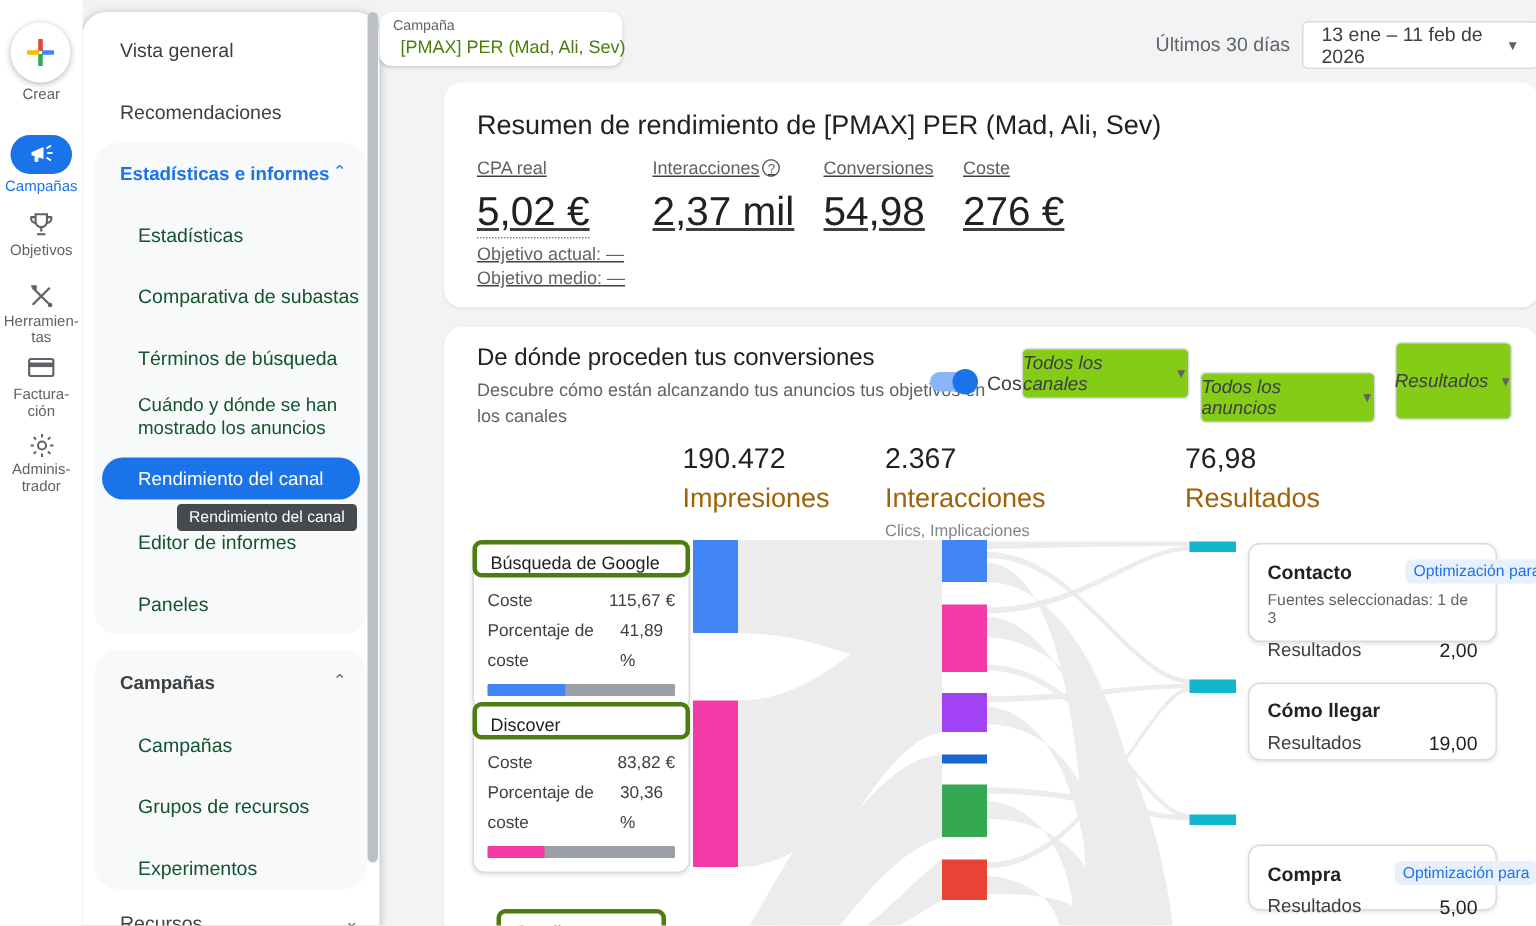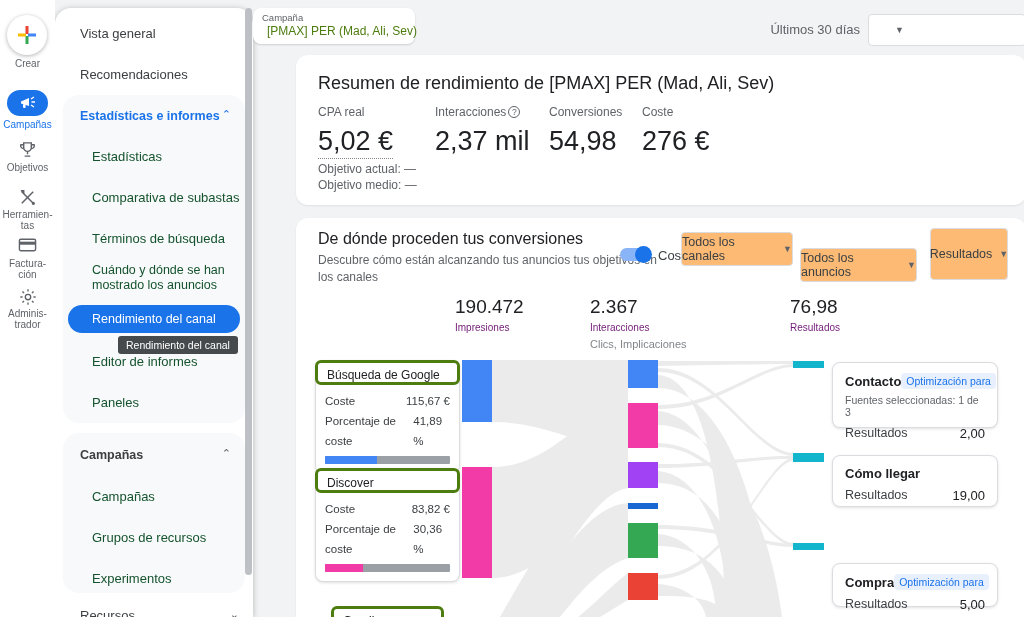--- a/index.html
+++ b/index.html
@@ -42,54 +42,54 @@
   .date-chip { position:absolute; left:868px; top:14px; width:158px; height:32px; background:#fff;
     border:1px solid #dadce0; border-radius:4px; display:flex; align-items:center; padding:0 12px;
     font-size:13px; color:#3c4043; cursor:pointer; }
   .date-chip .arrow { margin-left:14px; font-size:9px; color:#5f6368; }
   
   .card { position:absolute; background:#fff; border-radius:12px; box-shadow:0 1px 2px rgba(0,0,0,.08); }
   #card-summary { left:296px; top:55px; width:730px; height:150px; }
   #card-channels { left:296px; top:218px; width:730px; height:420px; }
   .card-title { position:absolute; left:22px; top:18px; font-size:18px; color:#202124; }
   
-  .metric { position:absolute; top:50px; }
+  .metric { position:absolute; top:50px;text-decoration:underline; }
   .metric .m-label { font-size:12px; color:#5f6368; display:flex; align-items:center; gap:2px; }
   .metric .m-value { font-size:27px; color:#202124; margin-top:7px; }
   .metric .m-sub { font-size:12px; color:#5f6368; margin-top:5px; line-height:15px; }
   .dotted-u { border-bottom:1px dotted #80868b; padding-bottom:2px; }
   .help-circ { width:12px; height:12px; border:1px solid #5f6368; border-radius:50%; font-size:8.5px;
     line-height:11px; text-align:center; color:#5f6368; display:inline-block; cursor:pointer; }
   
   #ch-title { position:absolute; left:22px; top:12px; font-size:16px; color:#202124; }
   #ch-sub { position:absolute; left:22px; top:34px; width:345px; font-size:12px; line-height:17px; color:#5f6368; }
   .toggle { position:absolute; left:324px; top:30px; width:30px; height:13px; background:#8ab4f8; border-radius:7px; cursor:pointer; }
   .toggle .knob { position:absolute; right:-2px; top:-2px; width:17px; height:17px; background:#1a73e8; border-radius:50%; }
   #toggle-label { position:absolute; left:362px; top:30px; font-size:13px; color:#3c4043; }
-  .dd { position:absolute; background:#fdba74; border:1px solid #dadce0; border-radius:4px;
-    display:flex; align-items:center; justify-content:center; gap:7px; font-size:12.5px; color:#3c4043; cursor:pointer; }
+  .dd { position:absolute; background:#84cc16; border:1px solid #dadce0; border-radius:4px;
+    display:flex; align-items:center; justify-content:center; gap:7px; font-size:12.5px; color:#3c4043; cursor:pointer;font-style:italic; }
   .dd .arrow { font-size:9px; color:#5f6368; }
   
   .stat { position:absolute; top:78px; }
   .stat .s-value { font-size:19px; color:#202124; }
-  .stat .s-label { font-size:10px; color:#701a75; margin-top:4px; }
+  .stat .s-label { font-size:18px; color:#a16207; margin-top:4px; }
   .stat .s-sub { font-size:11px; color:#80868b; margin-top:5px; }
   
   .src-card { position:absolute; left:19px; width:145px; background:#fff; border:1px solid #dadce0;
     border-radius:8px; box-shadow:0 1px 3px rgba(0,0,0,.12); }
   .src-chip { height:25px; border:3px solid #4d7c0f; border-radius:6px; background:#fff; margin:-1px;
     font-size:12px; color:#202124; line-height:24px; padding-left:9px; cursor:pointer; }
   .src-rows { padding:7px 9px 9px 9px; }
   .src-row { display:flex; justify-content:space-between; font-size:11.5px; color:#3c4043; line-height:20px; }
   .src-bar { height:8px; background:#9aa0a6; margin-top:5px; position:relative; border-radius:1px; overflow:hidden; }
   .src-bar .fill { position:absolute; left:0; top:0; bottom:0; }
   
   .res-card { position:absolute; left:536px; width:166px; background:#fff; border:1px solid #dadce0;
     border-radius:8px; box-shadow:0 1px 3px rgba(0,0,0,.12); padding:10px 12px; }
-  .res-head { display:flex; justify-content:space-between; align-items:center; }
+  .res-head { display:flex; justify-content:space-between; align-items:center;gap:36px; }
   .res-title { font-size:13px; font-weight:bold; color:#202124; }
   .res-badge { font-size:10.5px; color:#1a73e8; background:#e8f0fe; border-radius:4px; padding:2px 5px; white-space:nowrap; }
   .res-sub { font-size:10.5px; color:#5f6368; margin-top:5px; }
   .res-row { display:flex; justify-content:space-between; margin-top:8px; font-size:12.5px; color:#3c4043; }
   .res-row .v { color:#202124; font-size:13px; }
   
   #sankey { position:absolute; left:164px; top:137px; }
 </style>
 </head>
 <body>
@@ -201,20 +201,21 @@
   <span class="row">
     <svg width="14" height="11" viewBox="0 0 14 11">
       <rect x="0.5" y="0.5" width="13" height="10" rx="2" fill="#e8eaed" stroke="#9aa0a6"></rect>
       <polyline points="2.5,7.5 5.5,4.5 8,6.5 11.5,3" fill="none" stroke="#5f6368" stroke-width="1.2"></polyline>
     </svg>
     <span class="name">[PMAX] PER (Mad, Ali, Sev)</span>
   </span>
 </div>
 <div class="date-preset">Últimos 30 días</div>
 <div class="date-chip">
+  <span>13 ene – 11 feb de 2026</span>
   <span class="arrow">▼</span>
 </div>
 
 <div class="card" id="card-summary">
   <div class="card-title">Resumen de rendimiento de [PMAX] PER (Mad, Ali, Sev)</div>
 
   <div class="metric" style="left:22px">
     <div class="m-label">CPA real</div>
     <div class="m-value"><span class="dotted-u">5,02 €</span></div>
     <div class="m-sub">Objetivo actual: —</div>

